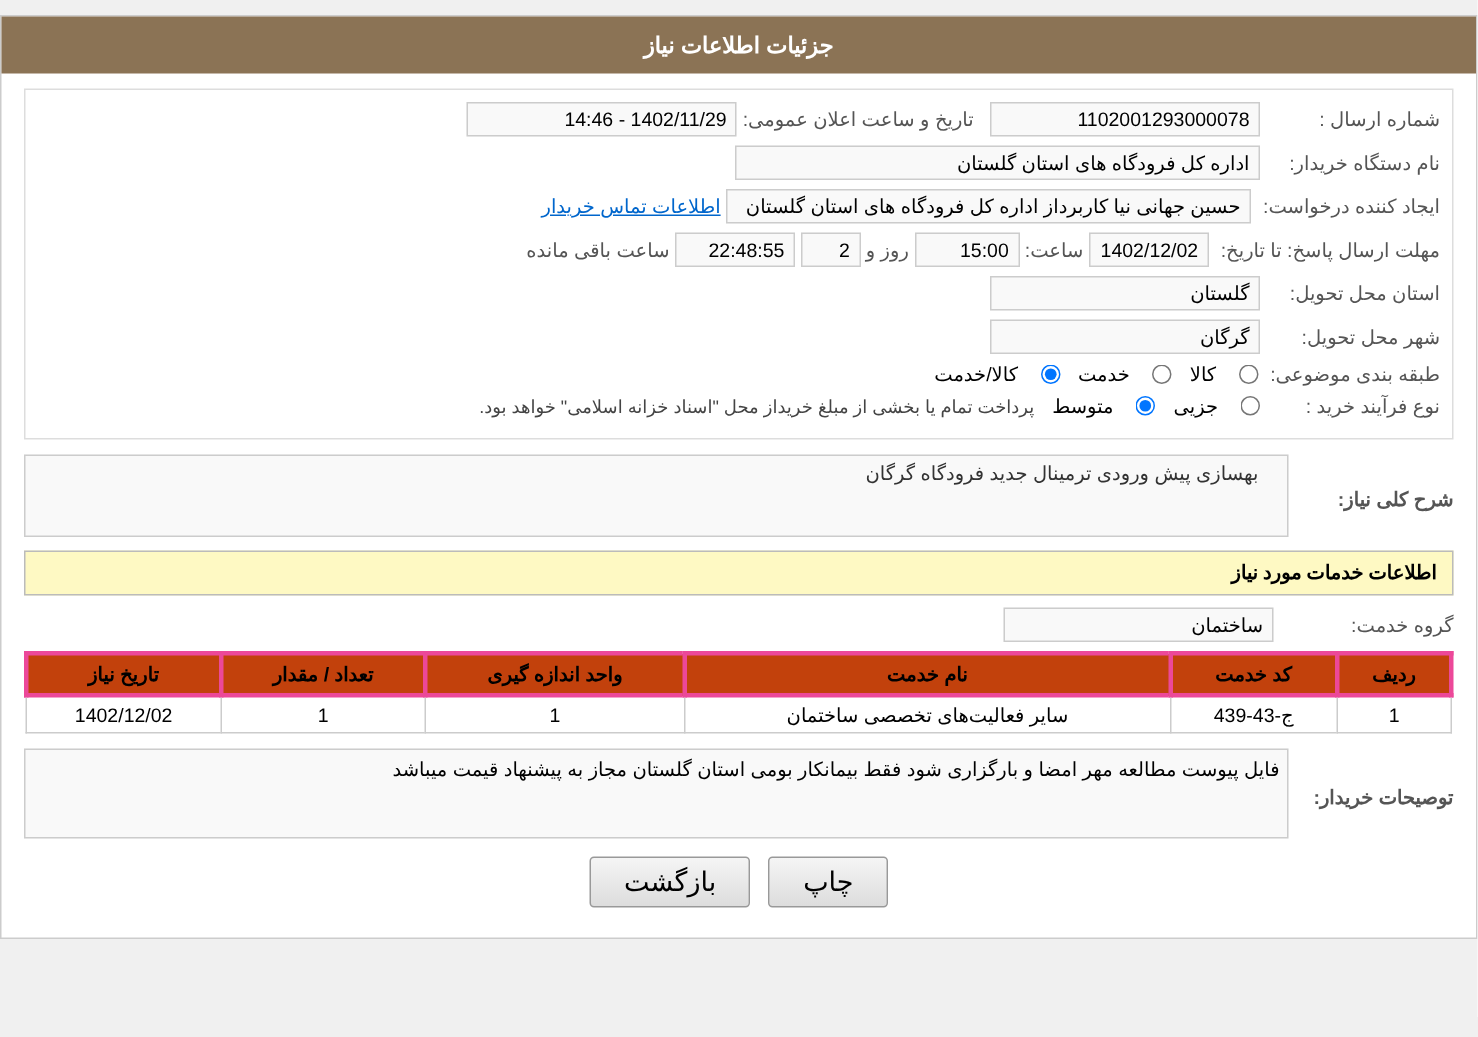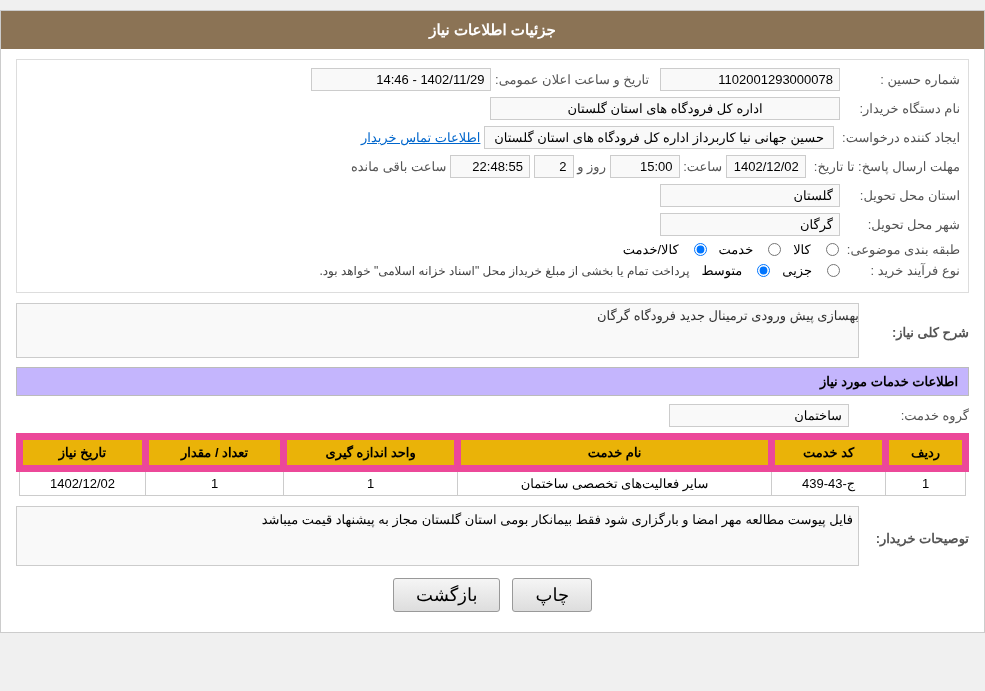--- a/index.html
+++ b/index.html
@@ -47,21 +47,20 @@
     .value-box {
       background: #f9f9f9;
       border: 1px solid #ccc;
       padding: 3px 6px;
       min-width: 180px;
       min-height: 22px;
       display: inline-block;
     }
     .value-box-wide {
       min-width: 350px;
-      text-align: center;
     }
     .inline-label {
       color: #555;
       white-space: nowrap;
     }
     .link-text {
       color: #0066cc;
       cursor: pointer;
       text-decoration: underline;
     }
@@ -69,45 +68,46 @@
       display: flex;
       gap: 12px;
       align-items: center;
     }
     .radio-item {
       display: flex;
       align-items: center;
       gap: 15px;
     }
     .section-title {
-      background: #c4b5fd;
+      background: #fef9c3;
       padding: 6px 10px;
       font-weight: bold;
       margin-bottom: 8px;
       border: 1px solid #bbb;
+      font-family: Liberation Serif, serif;
     }
     .textarea-box {
       width: 100%;
       border: 1px solid #ccc;
       background: #f9f9f9;
       min-height: 55px;
       padding: 5px;
       resize: none;
       font-family: Tahoma, Arial, sans-serif;
       font-size: 13px;
       direction: rtl;
     }
     .services-table {
       width: 100%;
       border-collapse: collapse;
       margin-top: 6px;
     }
     .services-table th {
-      background: #eab308;
-      border: 7px solid #ec4899;
+      background: #c2410c;
+      border: 3px solid #ec4899;
       padding: 5px 8px;
       text-align: center;
       font-weight: bold;
     }
     .services-table td {
       border: 1px solid #ccc;
       padding: 4px 8px;
       text-align: center;
     }
     .services-table tr:nth-child(even) td {
@@ -144,21 +144,21 @@
 
   <div class="header-bar">
     <span>جزئیات اطلاعات نیاز</span>
   </div>
 
   <div class="content">
 
     <div class="form-section">
 
       <div class="row">
-        <span class="label">شماره حسین :</span>
+        <span class="label">شماره ارسال :</span>
         <span class="value-box">1102001293000078</span>
         &nbsp;&nbsp;&nbsp;
         <span class="inline-label">تاریخ و ساعت اعلان عمومی:</span>
         &nbsp;
         <span class="value-box">1402/11/29 - 14:46</span>
       </div>
 
       <div class="row">
         <span class="label">نام دستگاه خریدار:</span>
         <span class="value-box value-box-wide">اداره کل فرودگاه های استان گلستان</span>
@@ -230,21 +230,21 @@
           <span class="notice-text">پرداخت تمام یا بخشی از مبلغ خریداز محل "اسناد خزانه اسلامی" خواهد بود.</span>
         </div>
       </div>
 
     </div>
 
     <div class="row">
       <span class="label" style="min-width:110px; font-weight:bold;">شرح کلی نیاز:</span>
       <div style="flex:1; position:relative;">
         <textarea class="textarea-box" style="width: 100%; min-height: 55px; direction: rtl; font-family: Tahoma, Arial, sans-serif; font-size: 13px; padding: 5px; border: 1px solid rgb(204, 204, 204); background: rgb(249, 249, 249); resize: none;"></textarea>
-        <div style="position:absolute; top:5px; right:0; color:#333; pointer-events:none;">بهسازی پیش ورودی ترمینال جدید فرودگاه گرگان</div>
+        <div style="position:absolute; top:5px; right:20px; color:#333; pointer-events:none;">بهسازی پیش ورودی ترمینال جدید فرودگاه گرگان</div>
       </div>
     </div>
 
     <div class="section-title">اطلاعات خدمات مورد نیاز</div>
 
     <div class="row">
       <span class="label">گروه خدمت:</span>
       <span class="value-box">ساختمان</span>
     </div>
 

